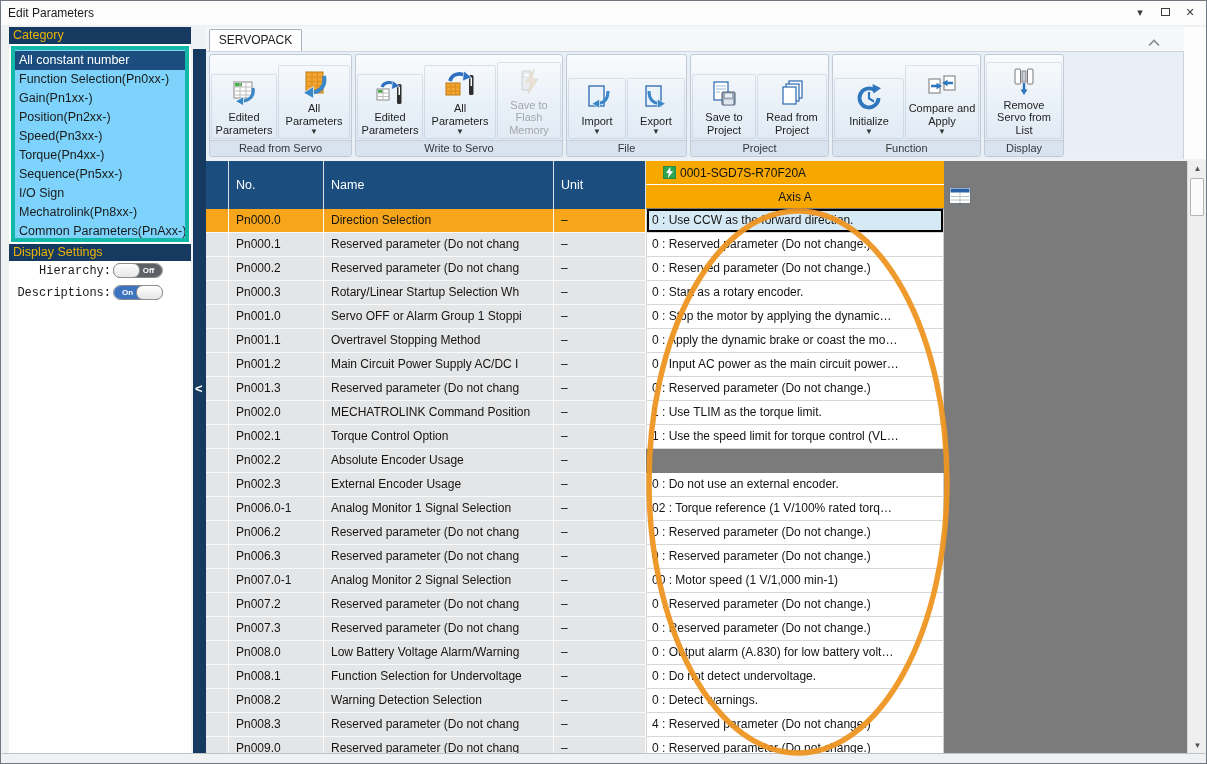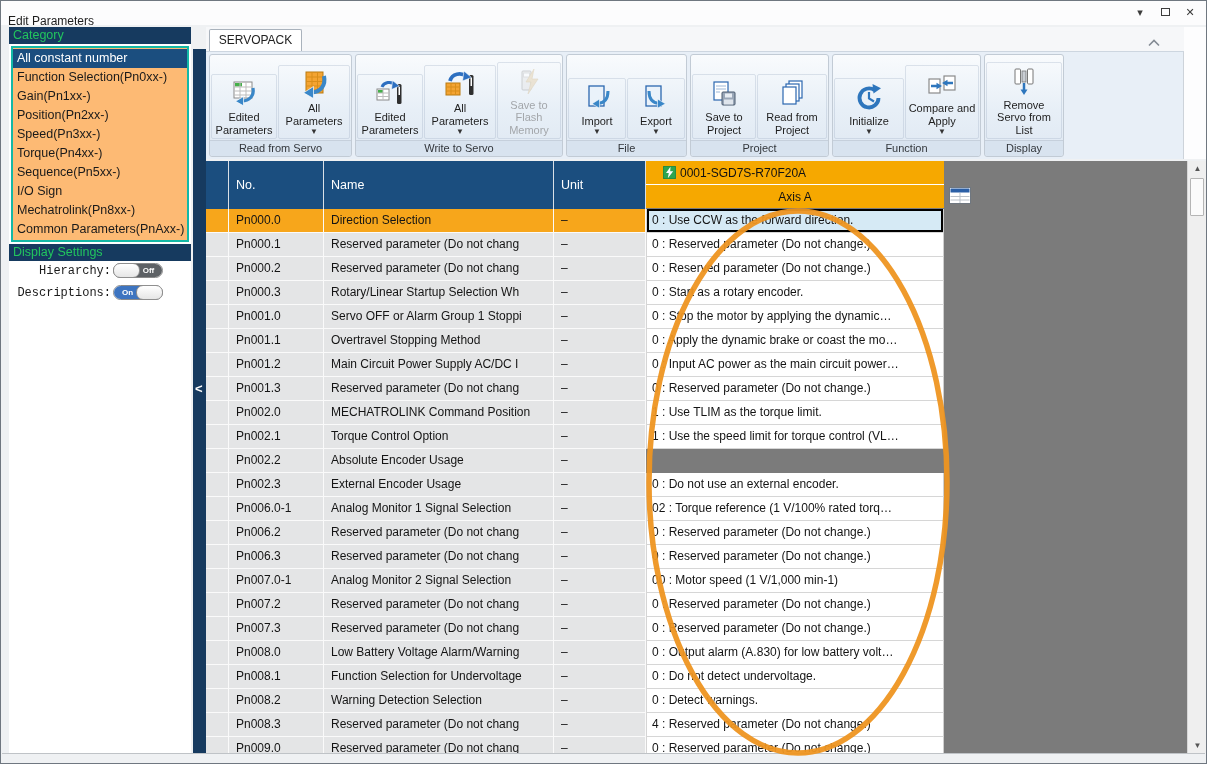--- a/index.html
+++ b/index.html
@@ -1,29 +1,29 @@
 <!DOCTYPE html>
 <html><head>
 <meta charset="utf-8">
 <style>
   html,body{margin:0;padding:0;background:#c8cbce;font-family:"Liberation Sans","DejaVu Sans",sans-serif;}
   *{box-sizing:border-box;}
   #screen{position:relative;width:1207px;height:764px;background:#eff1f3;border:1px solid #6f7780;overflow:hidden;}
 
   
   .titlebar{position:absolute;left:0;top:0;right:0;height:24px;background:#fcfcfd;}
-  .title-text{position:absolute;left:7px;top:5px;font-size:12px;color:#1c1c1c;margin-top:8px;}
+  .title-text{position:absolute;left:7px;top:5px;font-size:12px;color:#1c1c1c;}
   .win-controls{position:absolute;right:8px;top:3px;display:flex;gap:9px;align-items:center;}
   .win-btn{width:16px;height:16px;display:flex;align-items:center;justify-content:center;color:#3c3c3c;font-size:11px;cursor:default;}
   .max-box{width:9px;height:8px;border:1.4px solid #3c3c3c;}
 
   
   .left-panel{position:absolute;left:8px;top:26px;width:182px;height:726px;background:#ffffff;}
-  .panel-hdr{height:17px;background:#163A5F;color:#22c55e;font-size:12.5px;line-height:16px;padding-left:4px;}
-  .category-list{position:absolute;left:2px;top:19px;width:178px;height:196px;background:#fdba74;border:2px solid #14b8a6;padding:1px 0;}
+  .panel-hdr{height:17px;background:#163A5F;color:#eab308;font-size:12.5px;line-height:16px;padding-left:4px;}
+  .category-list{position:absolute;left:2px;top:19px;width:178px;height:196px;background:#7dd3fc;border:4px solid #14b8a6;padding:1px 0;}
   .cat-item{height:19px;line-height:19px;font-size:12.5px;color:#1a1a1a;padding-left:4px;white-space:nowrap;overflow:hidden;cursor:default;}
   .cat-item.selected{background:#1B4E7F;color:#fff;}
   .display-hdr{position:absolute;left:0;top:217px;width:182px;}
   .ds-row{position:absolute;width:182px;font-size:12px;color:#1a1a1a;}
   .ds-label{position:absolute;right:80px;top:1px;font-family:Liberation Mono, monospace;}
   .toggle{position:absolute;left:104px;top:0;width:50px;height:15px;border:1px solid #8a8a8a;border-radius:8px;background:#fff;cursor:default;}
   .tg-seg{position:absolute;top:0;bottom:0;width:27px;color:#fff;font-size:8px;line-height:14px;text-align:center;font-weight:bold;}
   .tg-seg.off{right:0;background:#5d6165;border-radius:0 7px 7px 0;}
   .tg-seg.on{left:0;background:#3d74c0;border-radius:7px 0 0 7px;}
   .tg-knob{position:absolute;top:-1px;width:27px;height:15px;border:1px solid #8f8f8f;border-radius:7px;background:linear-gradient(#ffffff,#e6e6e6);}

